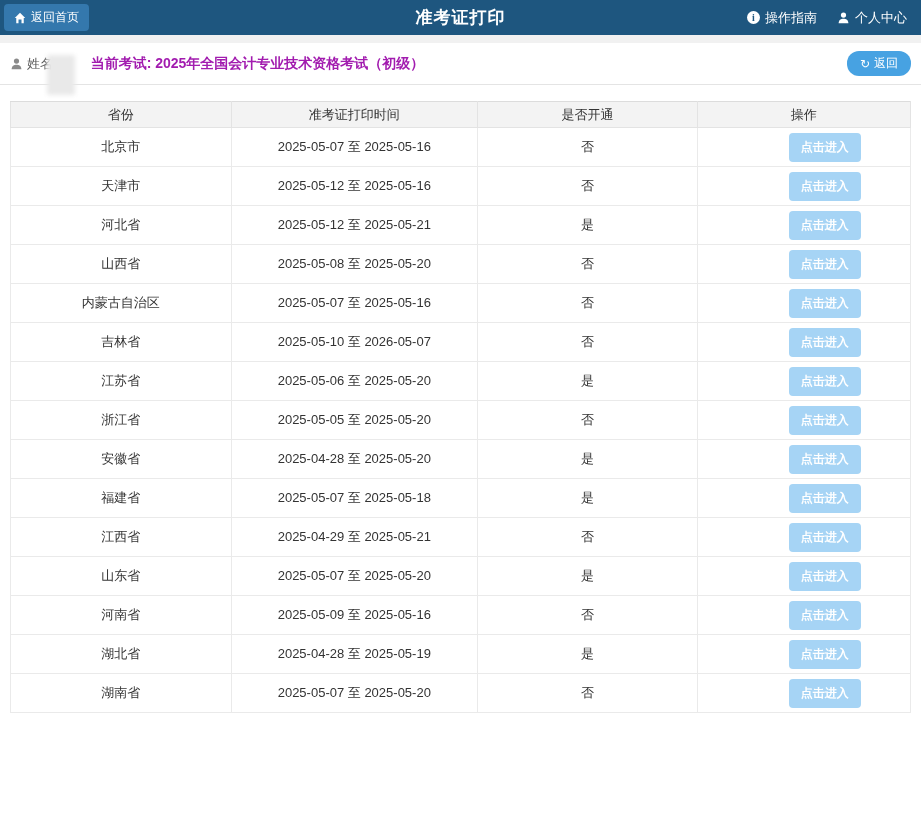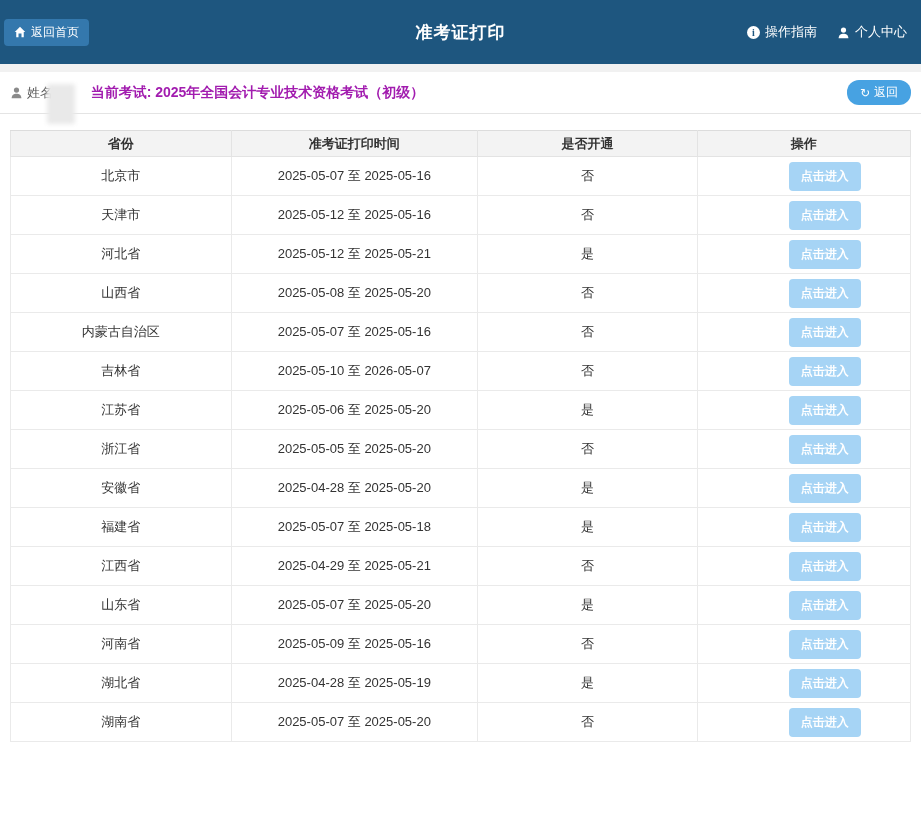--- a/index.html
+++ b/index.html
@@ -6,21 +6,21 @@
   html, body {
     width: 921px; height: 834px;
     overflow: hidden;
     background: #ffffff;
     font-family: "Liberation Sans", "DejaVu Sans", sans-serif;
   }
 
   
   .topbar {
     position: relative;
-    height: 64px;
+    height: 35px;
     background: #1e567f;
     display: flex;
     align-items: center;
     padding: 0 14px 0 4px;
   }
   .back-home-btn {
     display: inline-flex;
     align-items: center;
     gap: 5px;
     background: #3478ad;
@@ -135,21 +135,21 @@
     width: 100%;
     border-collapse: collapse;
     border: 1px solid #dcdcdc;
     table-layout: fixed;
   }
   .print-table th {
     height: 26px;
     background: #f3f3f3;
     color: #333333;
     font-size: 13px;
-    font-weight: bold;
+    font-weight: normal;
     text-align: center;
     border: 1px solid #e3e3e3;
     border-top: 1px solid #dcdcdc;
   }
   .print-table td {
     height: 39px;
     color: #333333;
     font-size: 13px;
     text-align: center;
     border: 1px solid #eaeaea;

